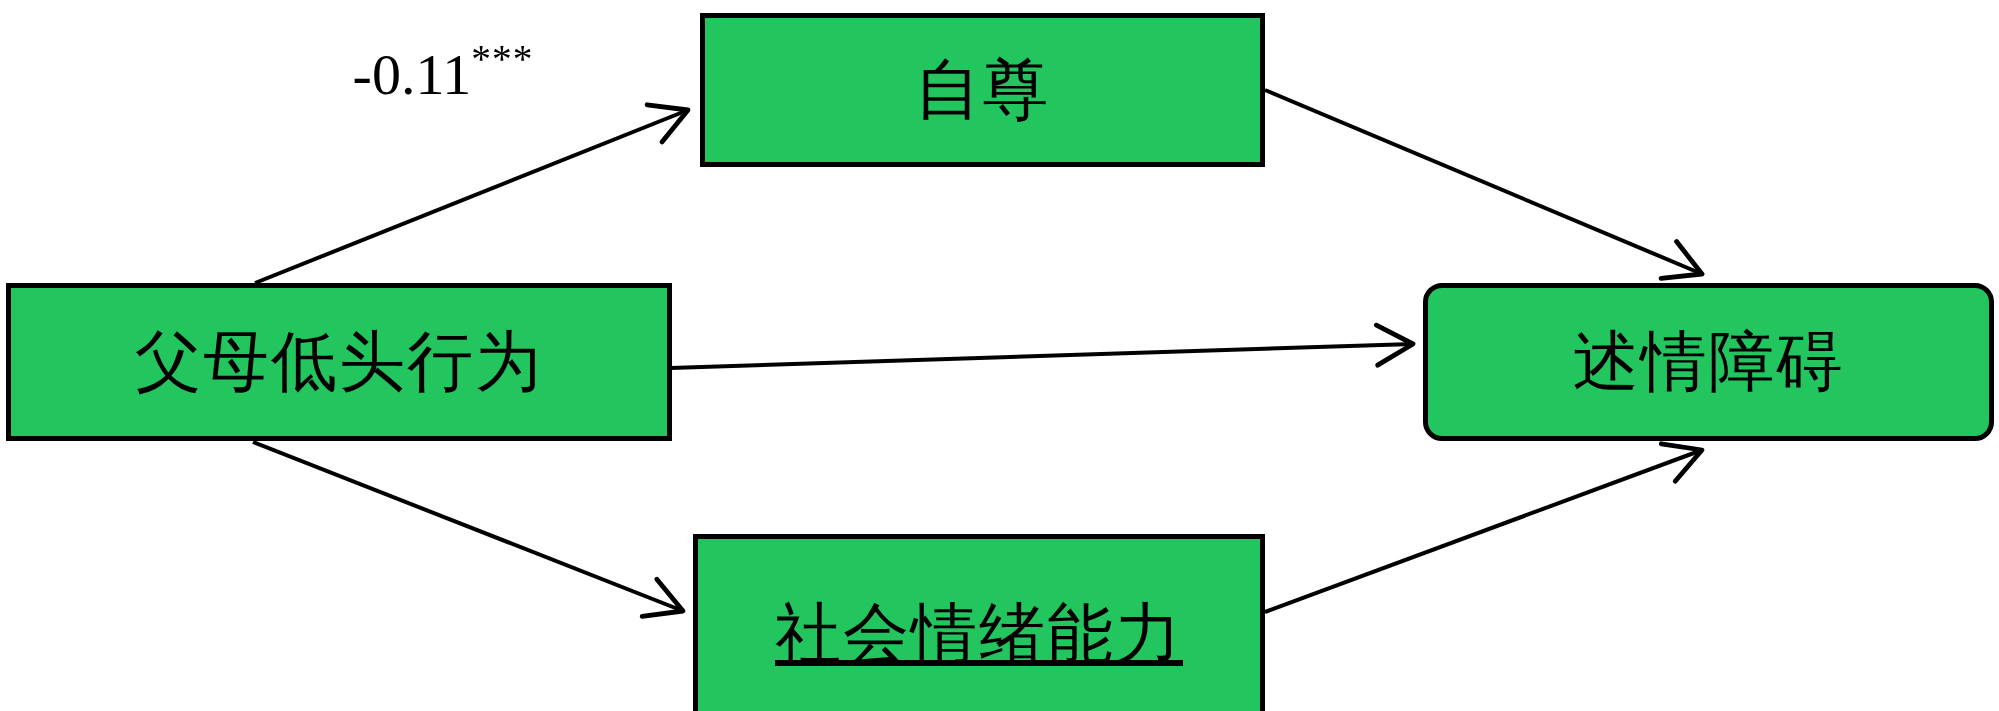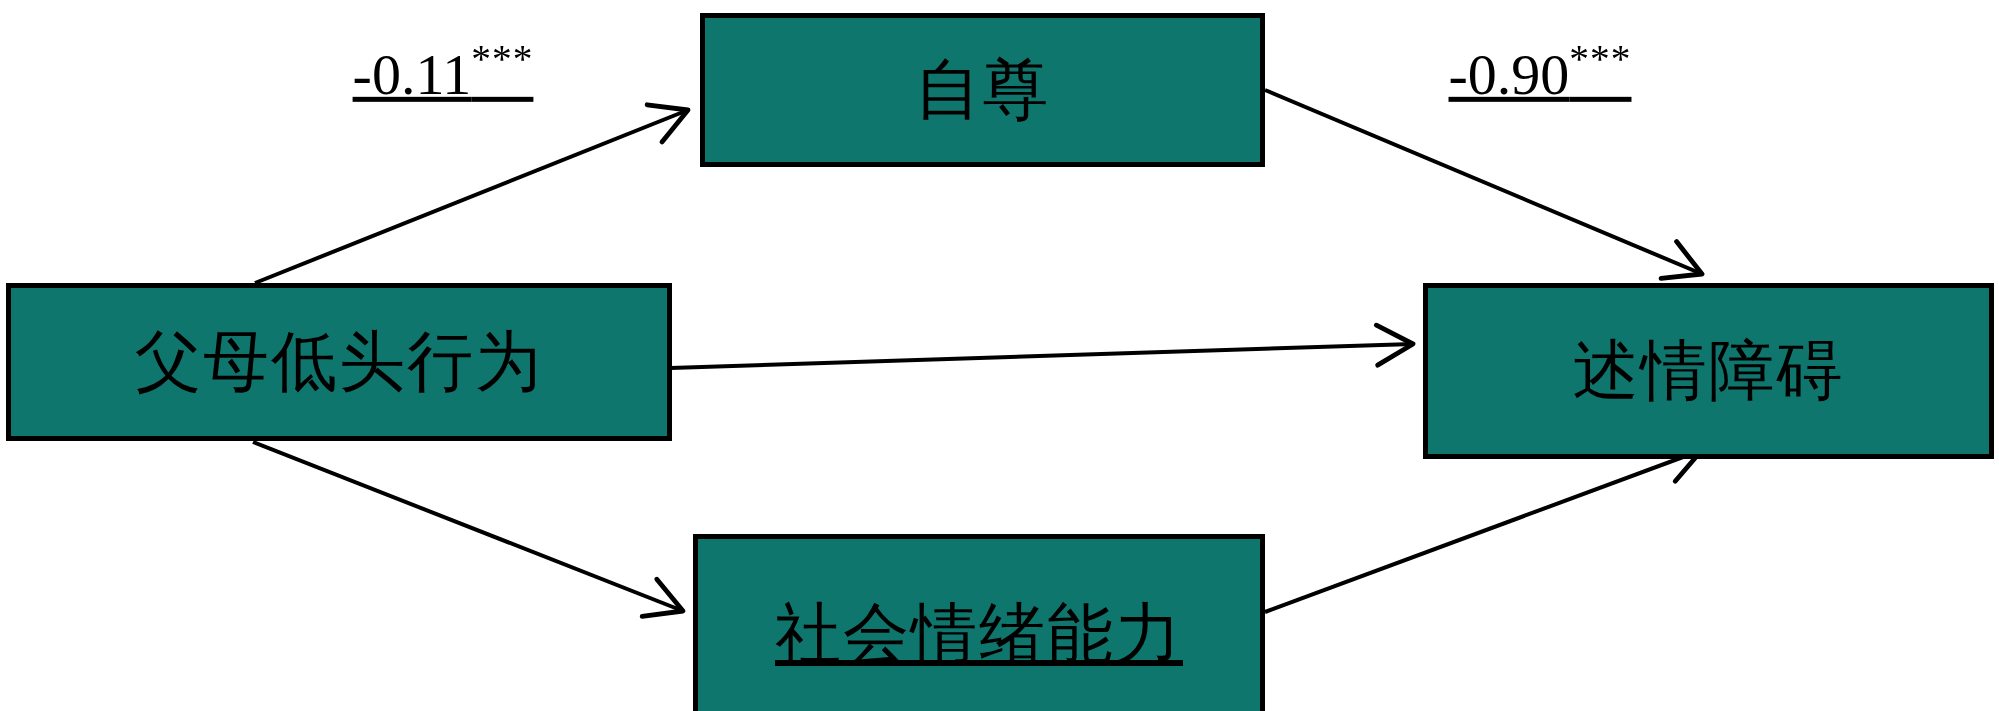--- a/index.html
+++ b/index.html
@@ -20,48 +20,47 @@
     position: absolute;
     left: 0;
     top: 0;
     width: 1999px;
     height: 711px;
   }
   .node {
     position: absolute;
     box-sizing: border-box;
     border: 5px solid #000000;
-    background: #0f766e;
+    background: #22c55e;
     display: flex;
     align-items: center;
     justify-content: center;
     font-size: 66px;
     letter-spacing: 2px;
     line-height: 1;
     white-space: nowrap;
   }
   .coef {
     position: absolute;
     transform: translate(-50%, -50%);
     font-size: 58px;
     line-height: 1;
     white-space: nowrap;
-    text-decoration: underline;
   }
   .coef sup {
     font-size: 0.68em;
     position: relative;
     top: -0.05em;
     letter-spacing: 1px;
   }
   
   #node-predictor { left: 6px;    top: 283px; width: 666px; height: 158px; }
   #node-mediator1 { left: 700px;  top: 13px;  width: 565px; height: 154px; }
   #node-mediator2 { left: 693px;  top: 534px; width: 572px; height: 200px; text-decoration: underline; }
-  #node-outcome   { left: 1423px; top: 283px; width: 571px; height: 176px; }
+  #node-outcome   { left: 1423px; top: 283px; width: 571px; height: 158px; border-radius: 19px; }
   
   #coef-a1 { left: 443px;  top: 73px; }
   #coef-b1 { left: 1540px; top: 73px; }
   #coef-c1 { left: 985px;  top: 259px; }
   #coef-c2 { left: 985px;  top: 405px; }
   #coef-a2 { left: 421px;  top: 592px; }
   #coef-b2 { left: 1537px; top: 586px; }
 </style>
 </head>
 <body>
@@ -94,21 +93,18 @@
   </div>
 
   <div id="node-outcome" class="node">
     <span>述情障碍</span>
   </div>
 
   <div id="coef-a1" class="coef">
     <span>-0.11</span><sup>***</sup>
   </div>
 
-  <div id="coef-b1" class="coef">
-    <span>-0.90</span><sup>***</sup>
-  </div>
 
 
 
 
 
 </div>
 
 </body></html>

